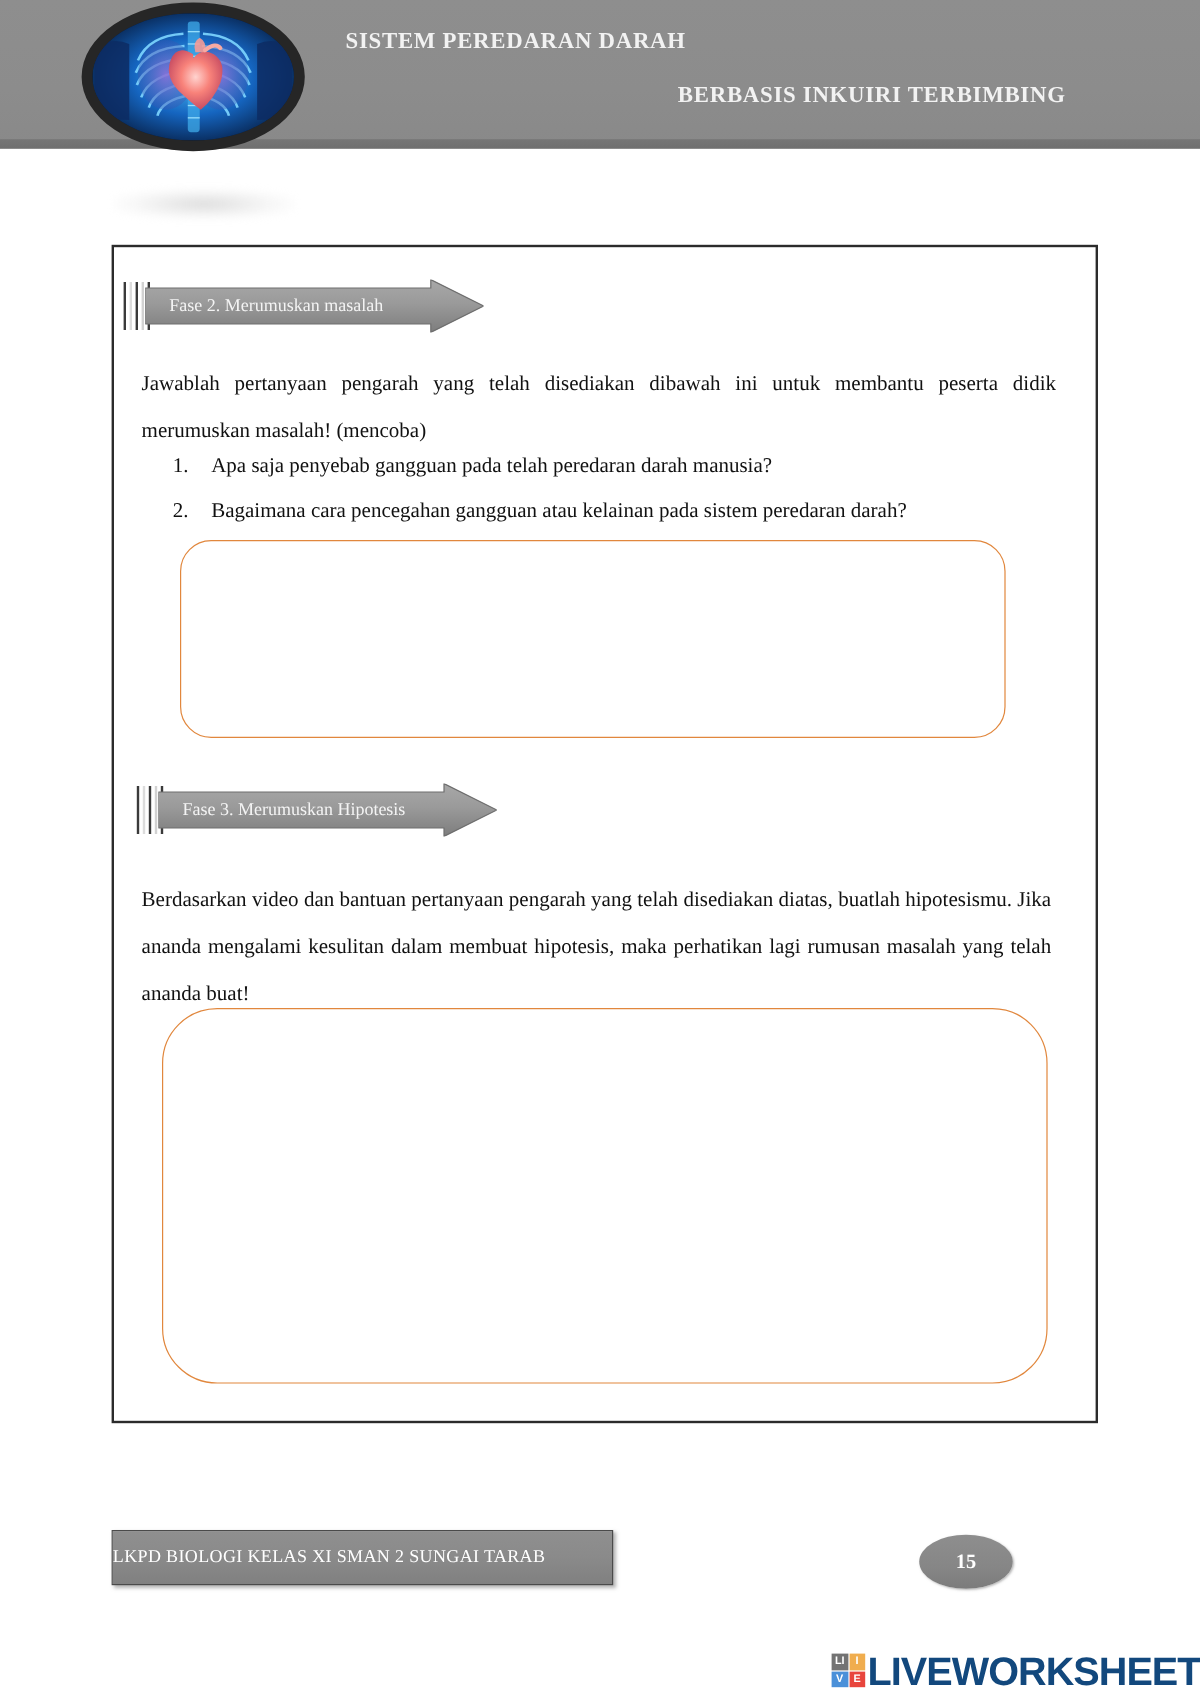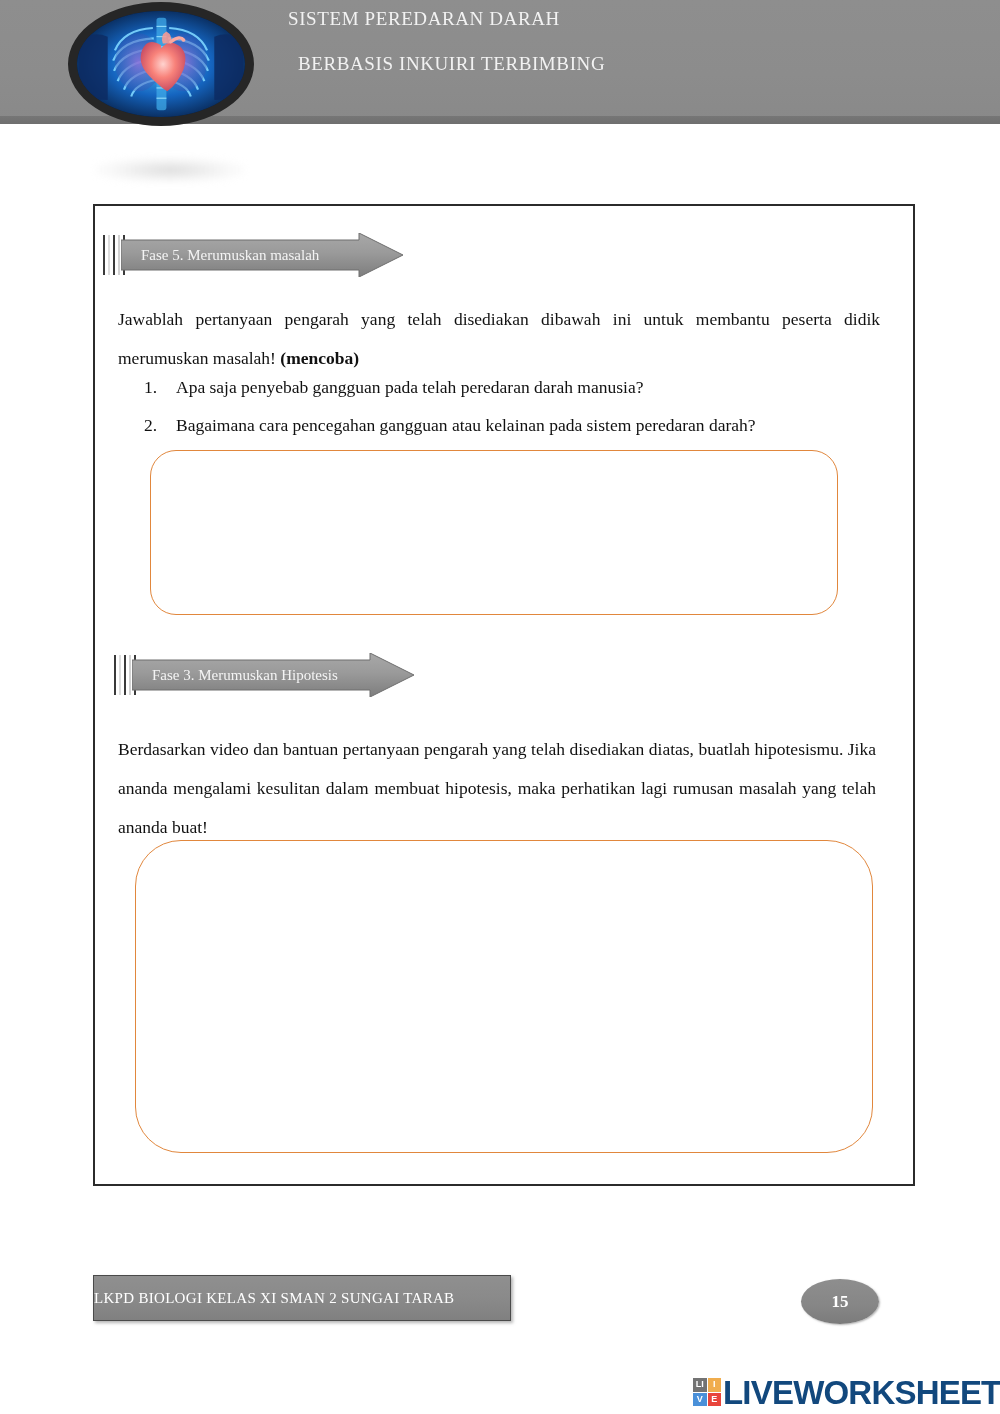--- a/index.html
+++ b/index.html
@@ -25,32 +25,33 @@
   }
   .header-band-edge {
     position: absolute;
     left: 0; top: 116px;
     width: 1000px;
     height: 8px;
     background: linear-gradient(180deg, #767676 0%, #6f6f6f 100%);
   }
   .header-titles {
     position: absolute;
-    left: 288px; top: 8px;
+    left: 288px; top: 24px;
     width: 600px;
+    font-weight: bold;
   }
   .header-title-1, .header-title-2 {
     color: #f2f2f2;
     font-size: 19px;
     letter-spacing: 0.6px;
     line-height: 1.2;
     white-space: nowrap;
   }
   .header-title-1 { margin: 0 0 22px 0; }
-  .header-title-2 { margin: 0 0 0 10px; }
+  .header-title-2 { margin: 0 0 0 10px; text-align: right; }
 
   
   .header-oval-wrap {
     position: absolute;
     left: 68px; top: 2px;
     width: 186px; height: 124px;
   }
   .header-oval {
     position: absolute;
     inset: 0;
@@ -126,21 +127,21 @@
   .para {
     position: absolute;
     font-size: 17.5px;
     line-height: 39px;
     color: #111111;
     text-align: justify;
     text-justify: inter-word;
   }
   #para-1 { left: 118px; top: 300px; width: 762px; }
   #para-2 { left: 118px; top: 730px; width: 758px; }
-  .para b { font-weight: bold; }
+  .para b { font-weight: normal; }
 
   .qlist {
     position: absolute;
     left: 144px; top: 368px;
     width: 740px;
     margin: 0;
     padding: 0;
     list-style: none;
   }
   .qlist li {
@@ -187,21 +188,21 @@
     border: 1px solid #4a4a4a;
     box-sizing: border-box;
     box-shadow: 2px 2px 3px rgba(120,120,120,0.55);
     color: #ffffff;
     font-size: 15px;
     line-height: 44px;
     letter-spacing: 0.3px;
   }
   .page-badge {
     position: absolute;
-    left: 801px; top: 1279px;
+    left: 766px; top: 1279px;
     width: 78px; height: 45px;
     border-radius: 50%;
     background: linear-gradient(180deg, #8e8e8e 0%, #868686 60%, #7b7b7b 100%);
     color: #ffffff;
     font-size: 17px;
     font-weight: bold;
     line-height: 45px;
     text-align: center;
     box-shadow: 1px 1px 2px rgba(150,150,150,0.7);
   }
@@ -330,21 +331,21 @@
   <svg width="282" height="44" viewBox="0 0 282 44">
     <defs>
       <linearGradient id="arrGrad1" x1="0" y1="0" x2="0" y2="1">
         <stop offset="0%" stop-color="#a8a8a8"></stop>
         <stop offset="45%" stop-color="#9a9a9a"></stop>
         <stop offset="100%" stop-color="#7d7d7d"></stop>
       </linearGradient>
     </defs>
     <path d="M0 7 L238 7 L238 0 L282 22 L238 44 L238 37 L0 37 Z" fill="url(#arrGrad1)" stroke="#6e6e6e" stroke-width="1"></path>
   </svg>
-  <div class="phase-label">Fase 5. Merumuskan masalah</div>
+  <div class="phase-label">Fase 2. Merumuskan masalah</div>
 </div>
 
 <div class="para" id="para-1">
   <span>Jawablah pertanyaan pengarah yang telah disediakan dibawah ini untuk membantu peserta didik merumuskan masalah! </span><b>(mencoba)</b>
 </div>
 
 <ol class="qlist">
   <li>
     <span class="num">1.</span>
     <span>Apa saja penyebab gangguan pada telah peredaran darah manusia?</span>

